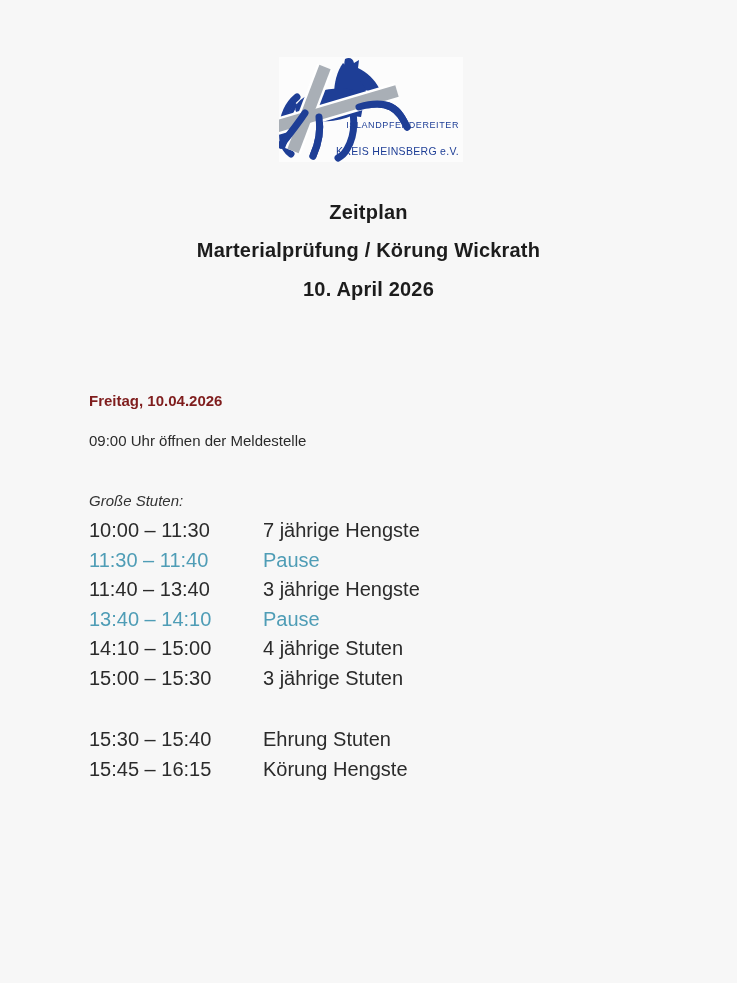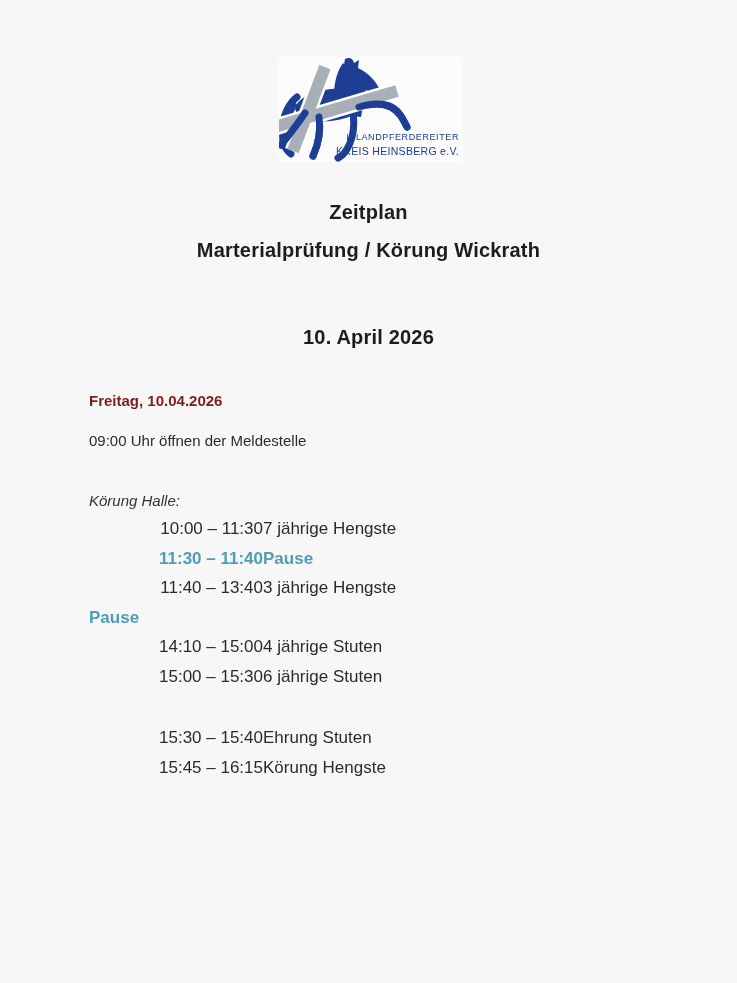--- a/index.html
+++ b/index.html
@@ -16,46 +16,46 @@
     position:absolute; left:279px; top:57px;
     width:184px; height:105px;
     background:#fcfcfc;
   }
   .logo-box svg { position:absolute; left:0; top:0; }
   .horse { color:var(--logo-blue,#1e3e96); }
   .logo-text {
     position:absolute; right:4px; text-align:right;
     color:var(--logo-blue,#1e3e96); white-space:nowrap;
   }
-  .logo-line1 { bottom:20px; font-size:9px; letter-spacing:0.6px; font-weight:400; }
+  .logo-line1 { bottom:32px; font-size:9px; letter-spacing:0.6px; font-weight:400; }
   .logo-line2 { bottom:5px;  font-size:10.5px; letter-spacing:0.3px; font-weight:400; }
 
   
   .title-line {
     position:absolute; left:0; width:737px;
     text-align:center; font-weight:700;
     font-size:20px; color:#1c1c1c; letter-spacing:0.2px;
   }
   .title-1 { top:201px; }
   .title-2 { top:239px; }
-  .title-3 { top:278px;margin-top:48px; }
+  .title-3 { top:278px; }
 
   
   .text-line { position:absolute; left:89px; font-size:15px; color:#2b2b2b; white-space:nowrap; }
   .date-heading { top:392px; font-weight:700; color:#7f1d1d; }
   .note         { top:432px; }
   .hall-label   { top:492px; font-style:italic; color:#333333; }
 
   
   .rows  { position:absolute; left:89px; top:519px; }
   .rows2 { position:absolute; left:89px; top:728px; }
-  .row   { height:29.6px; display:flex; font-size:17px; color:#2b2b2b;text-align:right; }
+  .row   { height:29.6px; display:flex; font-size:20px; color:#2b2b2b; }
   .row .time  { width:174px; }
   .row .label { white-space:nowrap; }
-  .row.pause  { color:var(--pause-color,#4f9db6);font-weight:bold; }
+  .row.pause  { color:var(--pause-color,#4f9db6); }
 </style>
 </head>
 <body>
 
 <div class="page">
 
   <div class="logo-box">
     <svg width="184" height="105" viewBox="0 0 184 105" aria-hidden="true">
       <g class="horse" fill="currentColor" stroke="currentColor">
 
@@ -91,45 +91,46 @@
     <div class="logo-text logo-line2">KREIS HEINSBERG e.V.</div>
   </div>
 
   <div class="title-line title-1">Zeitplan</div>
   <div class="title-line title-2">Marterialprüfung / Körung Wickrath</div>
   <div class="title-line title-3">10. April 2026</div>
 
   <div class="text-line date-heading">Freitag, 10.04.2026</div>
   <div class="text-line note">09:00 Uhr öffnen der Meldestelle</div>
 
-  <div class="text-line hall-label">Körung Halle:</div>
+  <div class="text-line hall-label">Große Stuten:</div>
 
   <div class="rows">
     <div class="row">
       <span class="time">10:00 – 11:30</span>
       <span class="label">7 jährige Hengste</span>
     </div>
     <div class="row pause">
       <span class="time">11:30 – 11:40</span>
       <span class="label">Pause</span>
     </div>
     <div class="row">
       <span class="time">11:40 – 13:40</span>
       <span class="label">3 jährige Hengste</span>
     </div>
     <div class="row pause">
+      <span class="time">13:40 – 14:10</span>
       <span class="label">Pause</span>
     </div>
     <div class="row">
       <span class="time">14:10 – 15:00</span>
       <span class="label">4 jährige Stuten</span>
     </div>
     <div class="row">
       <span class="time">15:00 – 15:30</span>
-      <span class="label">6 jährige Stuten</span>
+      <span class="label">3 jährige Stuten</span>
     </div>
   </div>
 
   <div class="rows2">
     <div class="row">
       <span class="time">15:30 – 15:40</span>
       <span class="label">Ehrung Stuten</span>
     </div>
     <div class="row">
       <span class="time">15:45 – 16:15</span>

